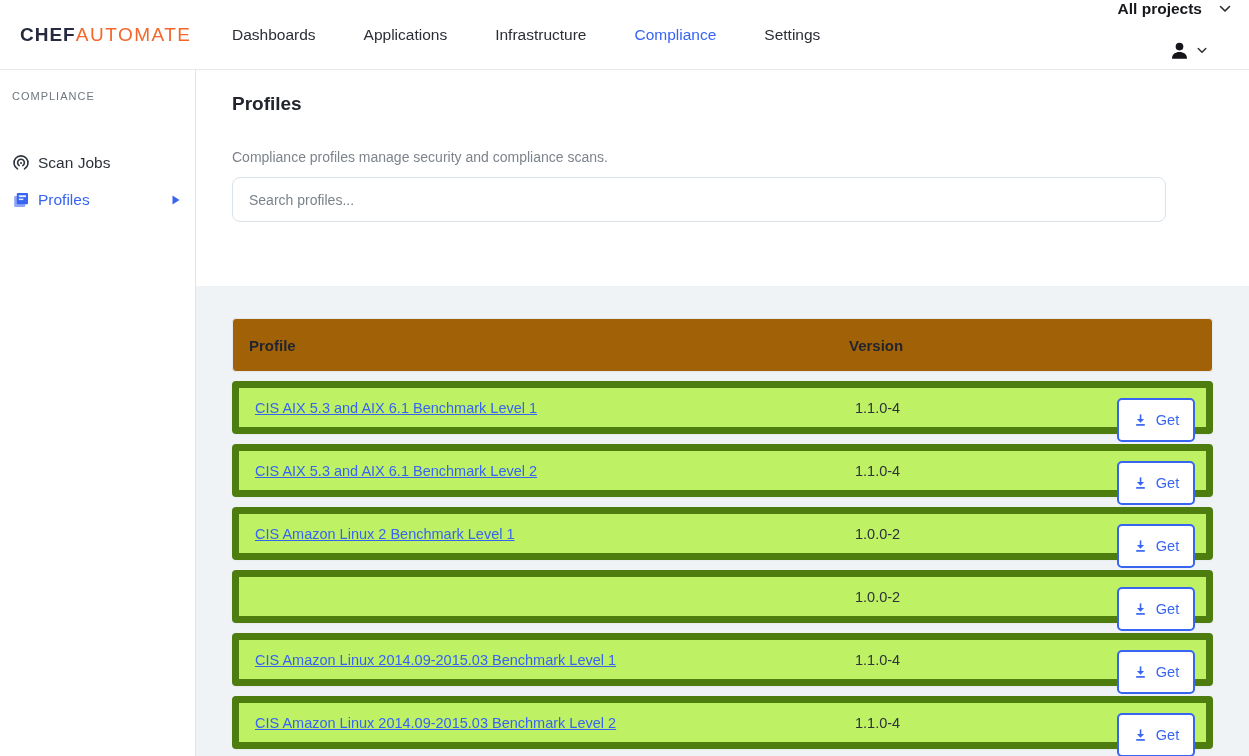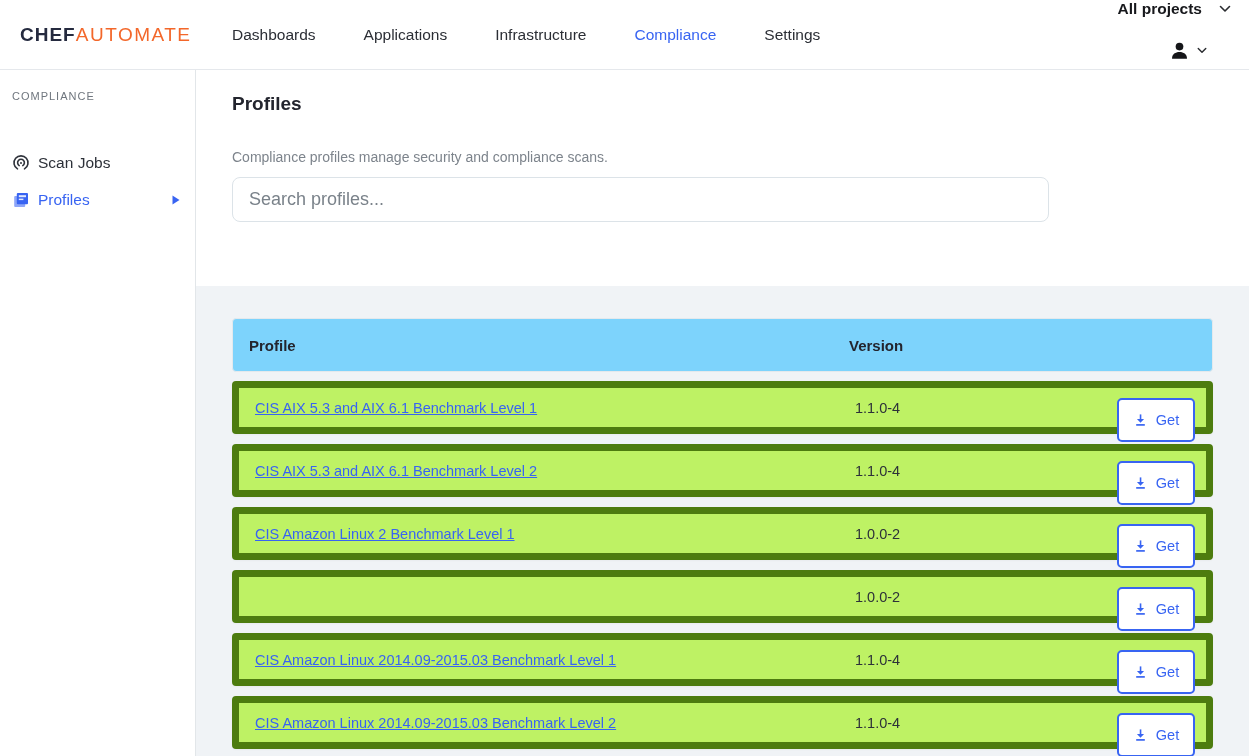--- a/index.html
+++ b/index.html
@@ -125,26 +125,26 @@
   .page-subtitle {
     position: absolute;
     left: 232px; top: 129px;
     font-size: 14px;
     color: #7d848c;
     margin-top: 20px;
   }
   .search-box {
     position: absolute;
     left: 232px; top: 177px;
-    width: 817px; height: 45px;
+    width: 934px; height: 45px;
     border: 1px solid #dce3e8;
     border-radius: 8px;
     background: #ffffff;
     font-family: "Liberation Sans", sans-serif;
-    font-size: 18px;
+    font-size: 14px;
     color: #2d3139;
     padding: 0 16px;
     outline: none;
   }
   .search-box::placeholder { color: #7a828a; }
   .tabs {
     position: absolute;
     left: 232px; top: 240px;
     height: 46px;
     display: flex;
@@ -171,21 +171,21 @@
   
   .content-gray {
     position: absolute;
     top: 286px; left: 196px; right: 0; bottom: 0;
     background: #f0f3f6;
   }
   .table-header-card {
     position: absolute;
     left: 36px; top: 32px;
     width: 981px; height: 54px;
-    background: #7dd3fc;
+    background: #a16207;
     border: 1px solid #e4e9ed;
     border-radius: 4px;
   }
   .col-profile { position: absolute; left: 16px; top: 0; height: 100%; display: flex; align-items: center; font-size: 15px; font-weight: 700; color: #23252e; }
   .col-version { position: absolute; left: 616px; top: 0; height: 100%; display: flex; align-items: center; font-size: 15px; font-weight: 700; color: #23252e; }
   .row-card {
     position: absolute;
     left: 36px;
     width: 981px; height: 53px;
     background: #bef264;

